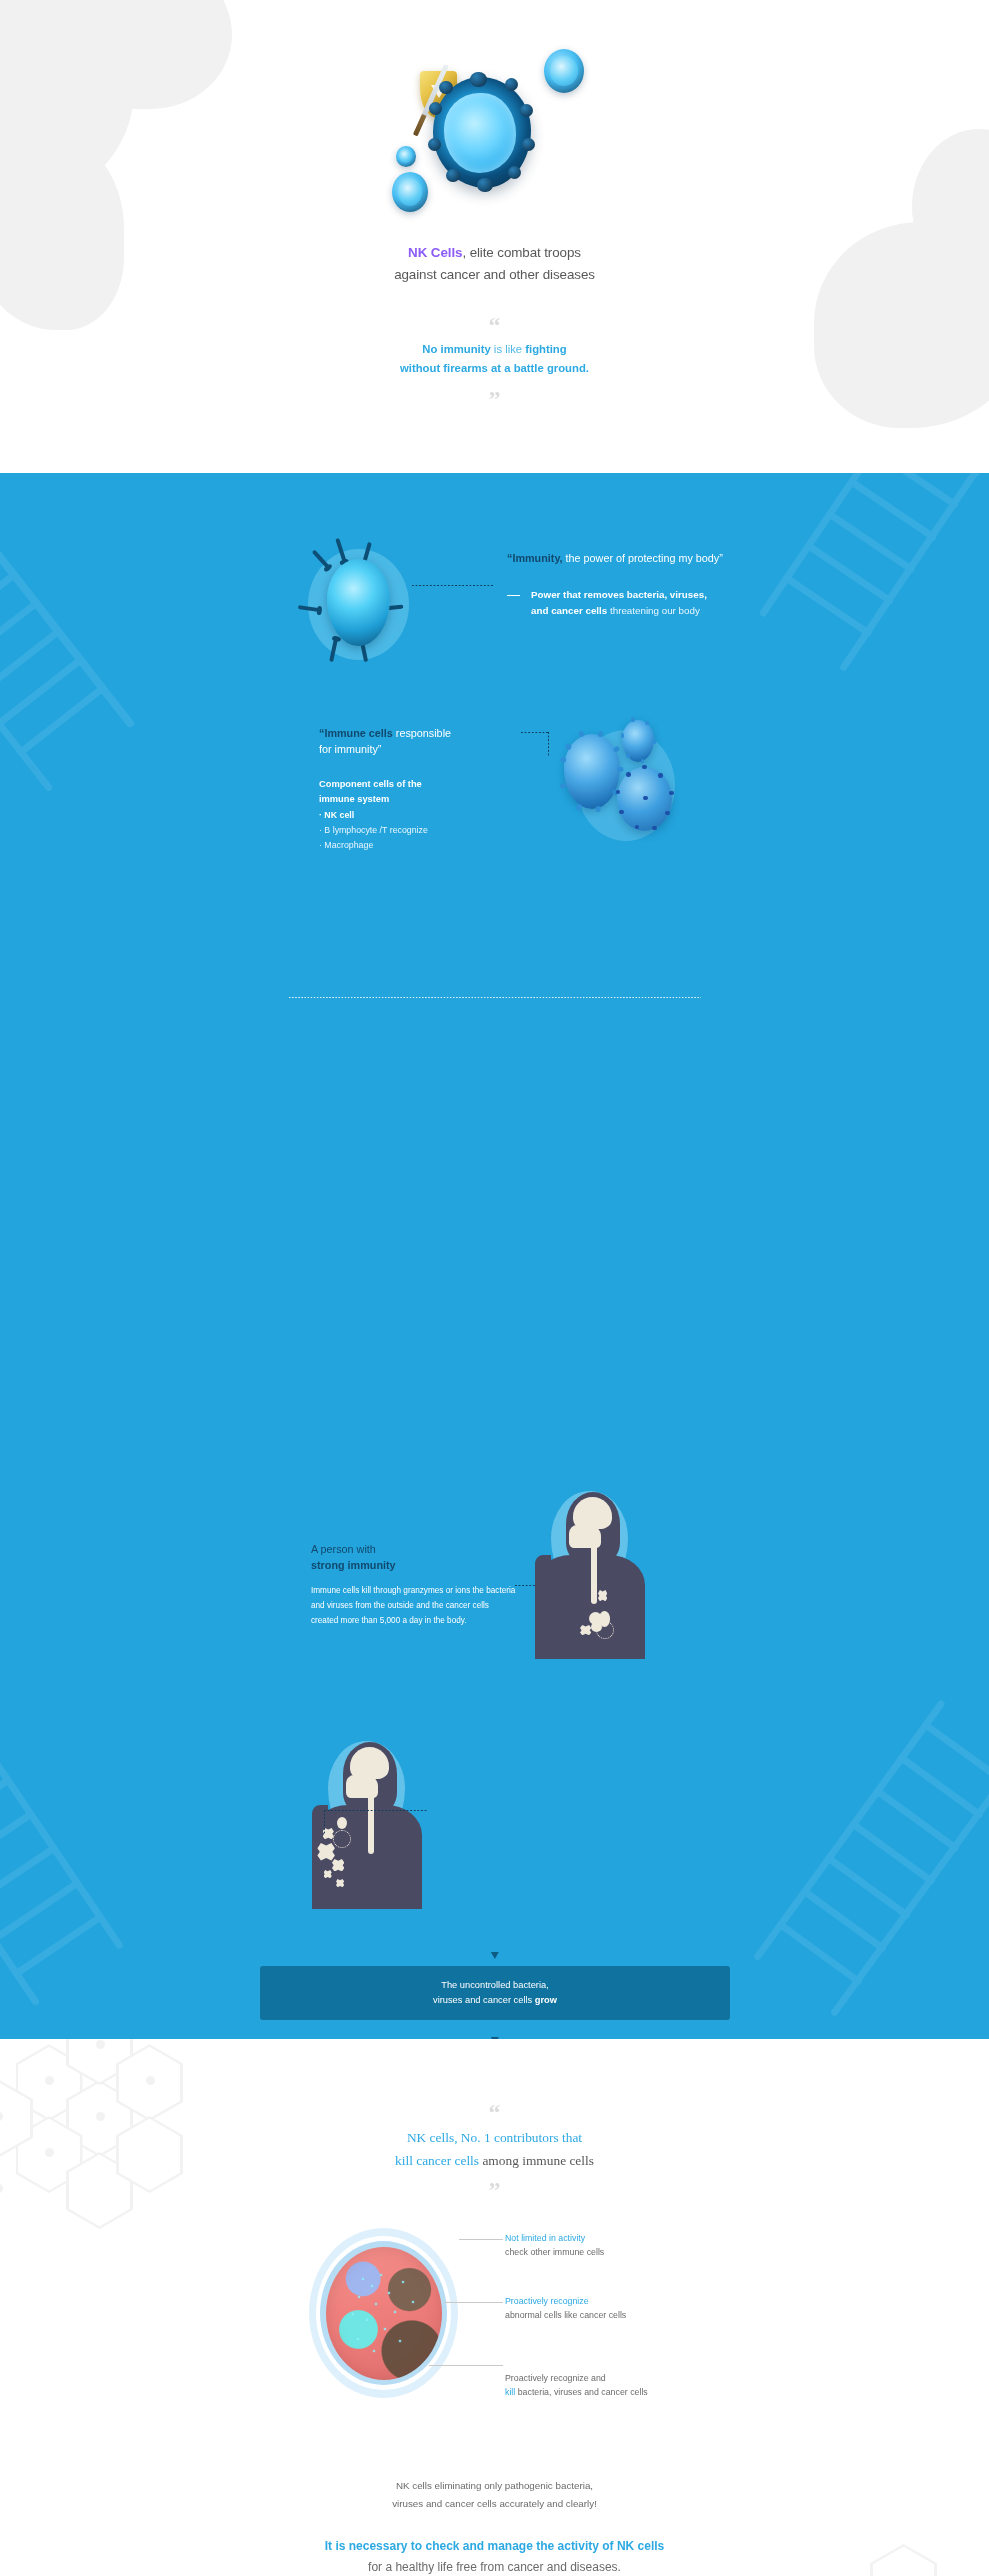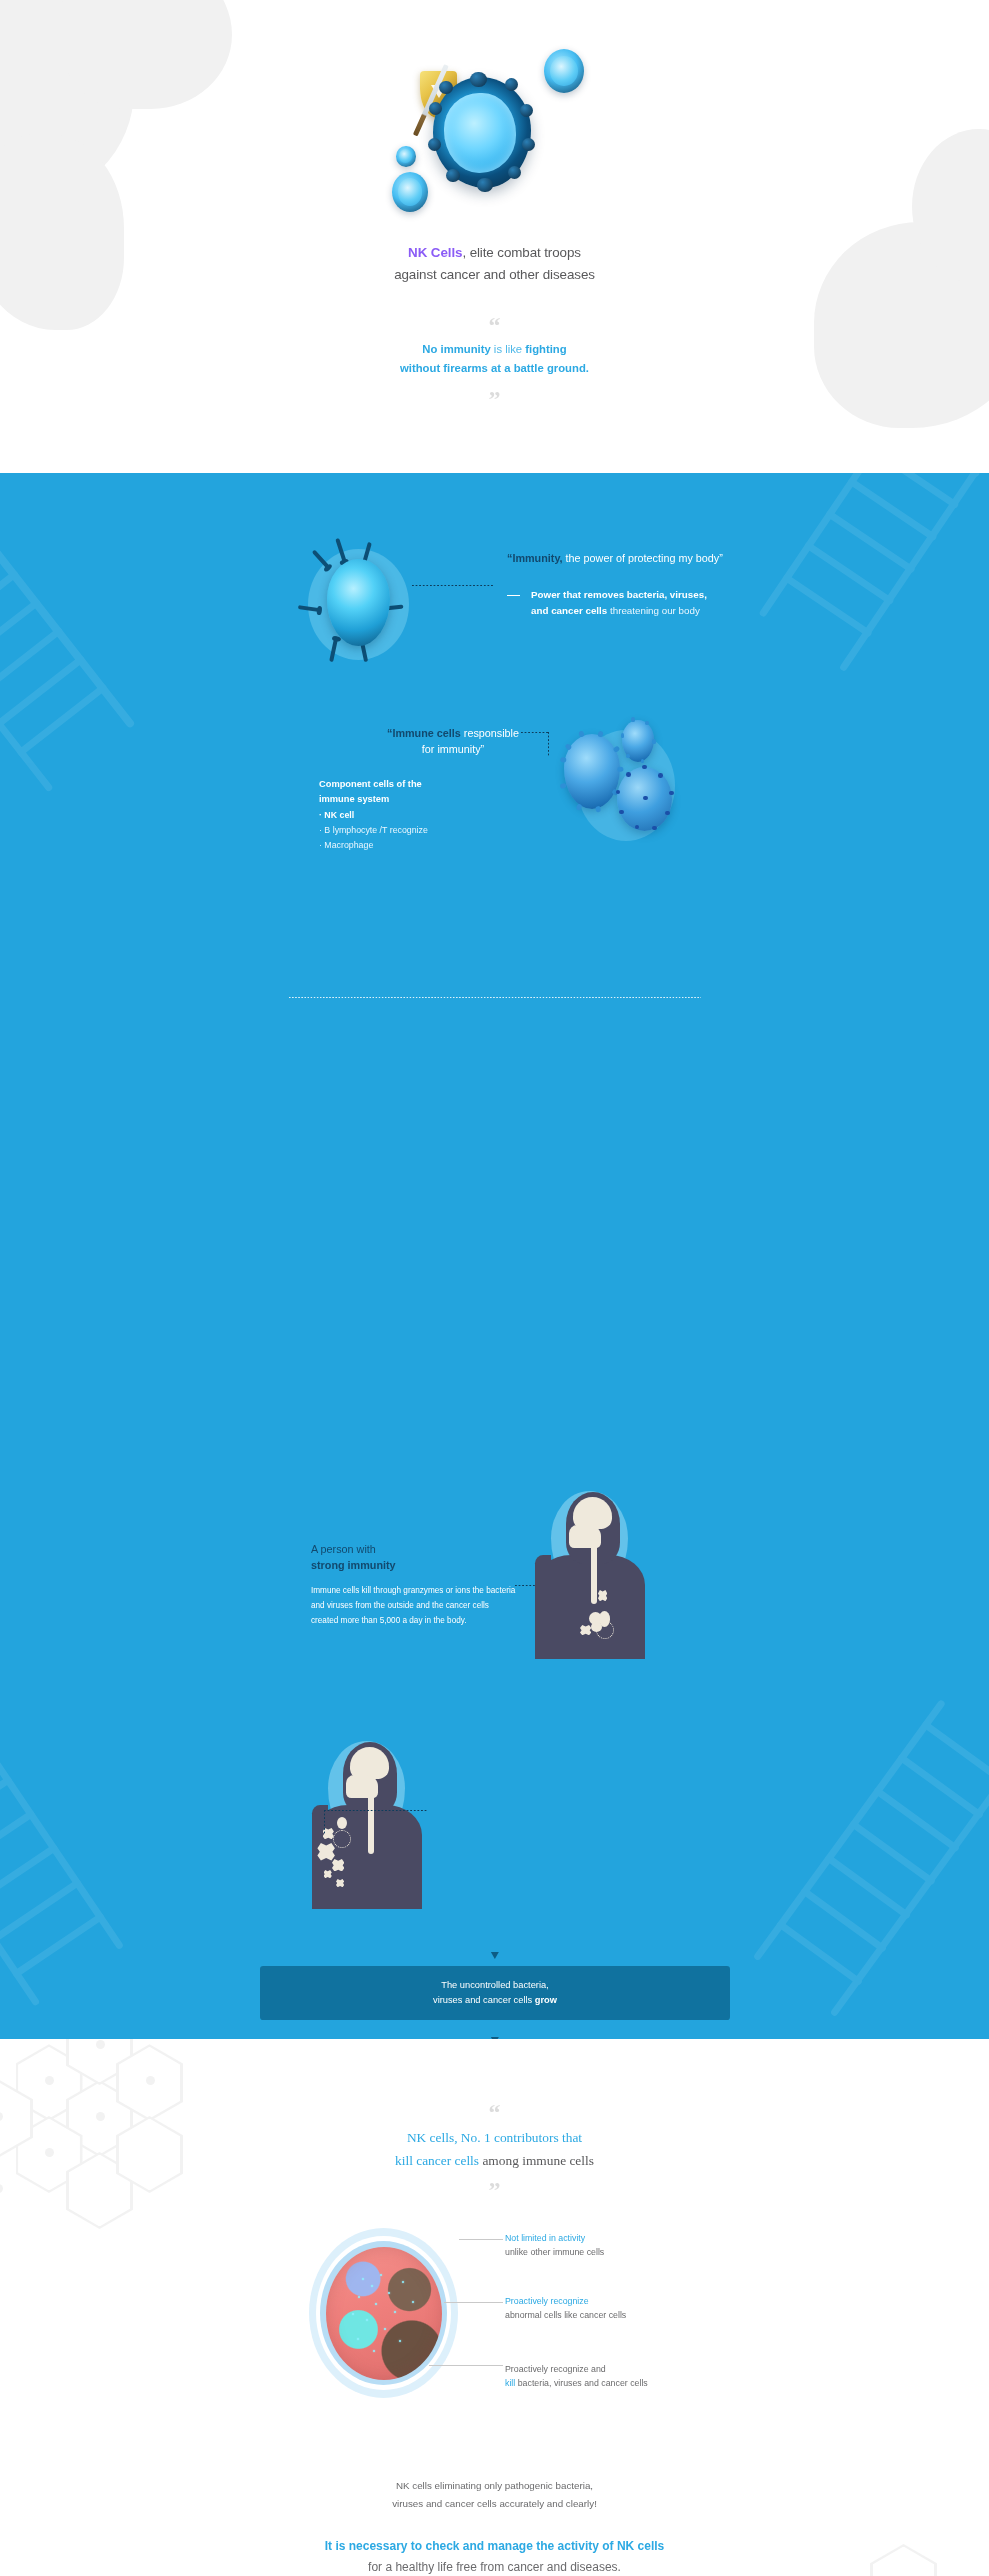--- a/index.html
+++ b/index.html
@@ -240,21 +240,21 @@
     width:0.5px;
     background-image:linear-gradient(to bottom,#0d3c5c 0 1.5px, transparent 1.5px 3.6px);
     background-size:0.5px 3.6px;
     background-repeat:repeat-y;
   }
 
   
   .row-cells{ position:absolute; left:0; top:252px; width:989px; }
   .ic-texts{ position:absolute; left:319px; top:0; width:268px; }
   .ic-title{
-    font-size:10.8px; line-height:16px; color:#ffffff; font-weight:300;text-align:center;
+    font-size:10.8px; line-height:16px; color:#ffffff; font-weight:300;
   }
   .ic-title b{ color:#12496e; font-weight:700; }
   .ic-head{
     margin-top:19.6px;
     font-size:9.3px; line-height:15.5px; color:#ffffff; font-weight:700;
   }
   .ic-li{
     font-size:8.8px; line-height:15px; color:#eaf7ff; font-weight:300;
   }
   .ic-li.b{ color:#ffffff; font-weight:700; }
@@ -797,31 +797,31 @@
           <i style="left:86px;top:54px;"></i>
           <i style="left:26px;top:66px;"></i>
       </div>
     </div>
   </div>
 
   <div class="nk-items">
     <div class="nk-line" style="left:-46px;top:9.3px;width:44px;"></div>
     <div class="nk-item" style="top:1px;">
       <div class="nk-lead">Not limited in activity</div>
-      <div class="nk-desc">unlike other immune cells</div>
+      <div class="nk-desc">check other immune cells</div>
     </div>
 
     <div class="nk-line" style="left:-61px;top:72px;width:59px;"></div>
     <div class="nk-item" style="top:64px;">
       <div class="nk-lead">Proactively recognize</div>
       <div class="nk-desc">abnormal cells like cancer cells</div>
     </div>
 
     <div class="nk-line" style="left:-76px;top:135px;width:74px;"></div>
-    <div class="nk-item" style="top:132px;">
+    <div class="nk-item" style="top:141px;">
       <div class="nk-desc">Proactively recognize and</div>
       <div class="nk-desc"><b>kill</b><span> bacteria, viruses and cancer cells</span></div>
     </div>
   </div>
 
   <div class="bt-foot">
     <div>NK cells eliminating only pathogenic bacteria,</div>
     <div>viruses and cancer cells accurately and clearly!</div>
   </div>
 

